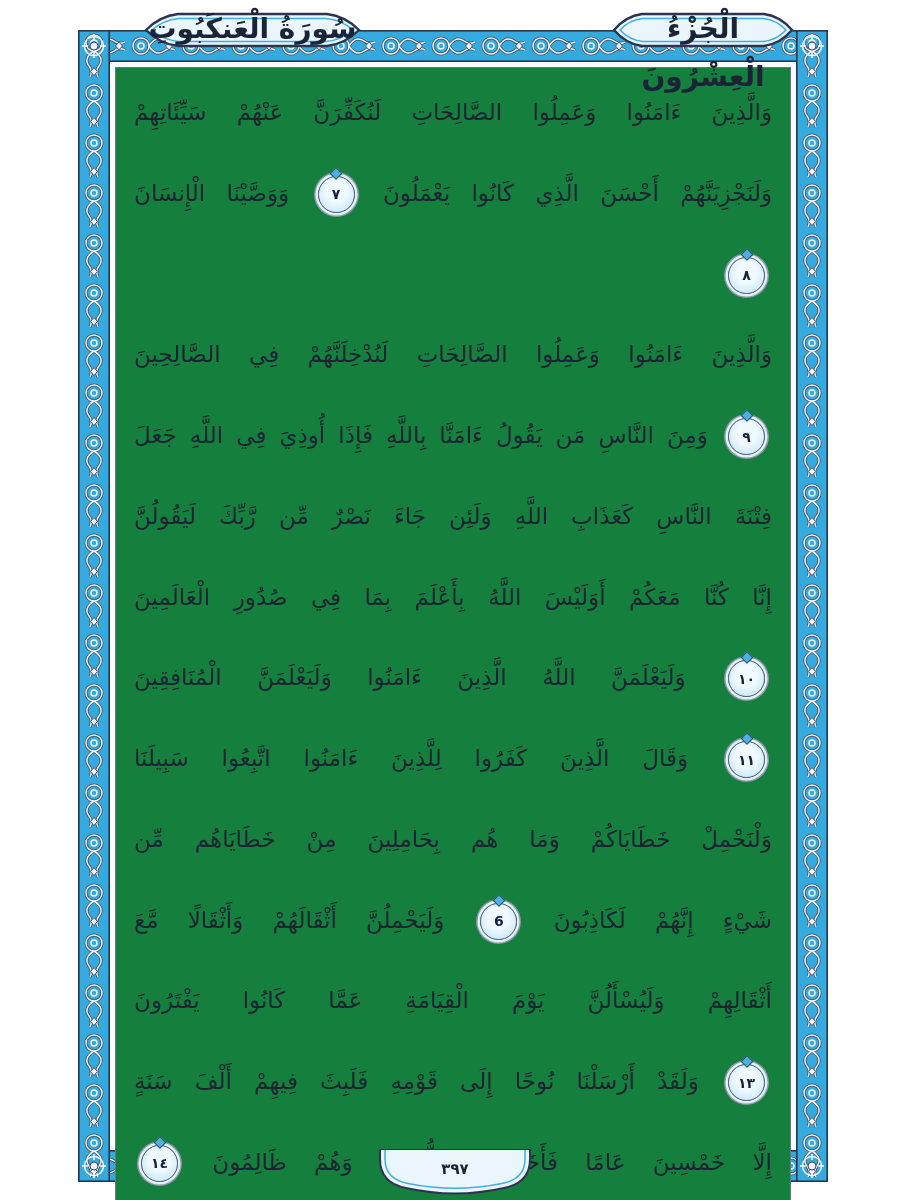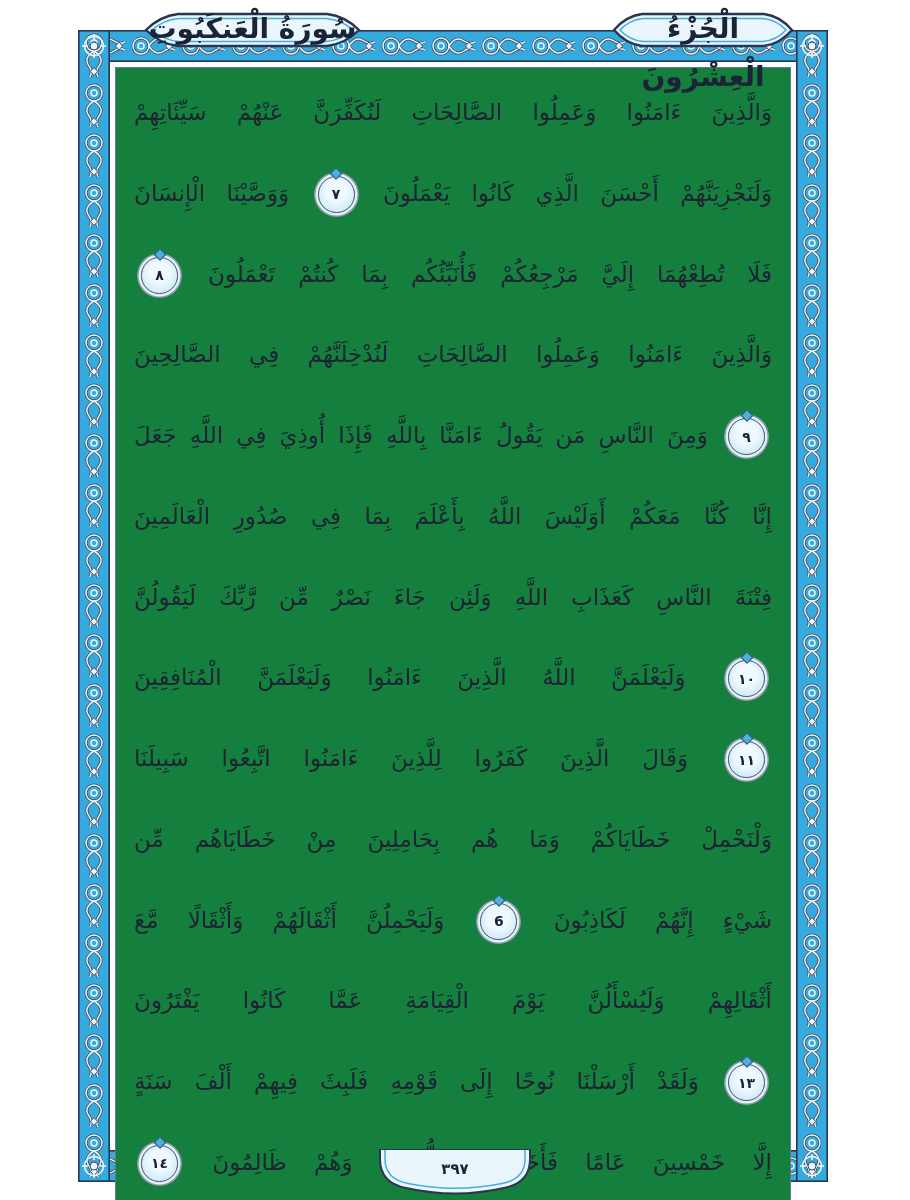--- a/index.html
+++ b/index.html
@@ -154,29 +154,29 @@
   <rect x="0.8" y="0.8" width="30.4" height="1150.4" fill="none" stroke="#2b3550" stroke-width="1.6"></rect>
 </svg>
 
 <div class="gap-frame"></div>
 <div class="inner-field">
   <div class="text-column">
       <div class="line"><span class="ayah-text">وَالَّذِينَ ءَامَنُوا وَعَمِلُوا الصَّالِحَاتِ لَنُكَفِّرَنَّ عَنْهُمْ سَيِّئَاتِهِمْ</span> </div>
       <div class="line"><span class="ayah-text">وَلَنَجْزِيَنَّهُمْ أَحْسَنَ الَّذِي كَانُوا يَعْمَلُونَ</span> <span class="ayah-marker">
           <span class="ayah-num">٧</span>
         </span> <span class="ayah-text">وَوَصَّيْنَا الْإِنسَانَ</span> </div>
-      <div class="line"><span class="ayah-text">فَلَا تُطِعْهُمَا إِلَيَّ مَرْجِعُكُمْ فَأُنَبِّئُكُم بِمَا كُنتُمْ تَعْمَلُونَ</span> <span class="ayah-marker">
+      <div class="line"> <span class="ayah-marker">
           <span class="ayah-num">٨</span>
         </span> </div>
       <div class="line"><span class="ayah-text">وَالَّذِينَ ءَامَنُوا وَعَمِلُوا الصَّالِحَاتِ لَنُدْخِلَنَّهُمْ فِي الصَّالِحِينَ</span> </div>
       <div class="line"><span class="ayah-marker">
           <span class="ayah-num">٩</span>
         </span> <span class="ayah-text">وَمِنَ النَّاسِ مَن يَقُولُ ءَامَنَّا بِاللَّهِ فَإِذَا أُوذِيَ فِي اللَّهِ جَعَلَ</span> </div>
+      <div class="line"><span class="ayah-text">فِتْنَةَ النَّاسِ كَعَذَابِ اللَّهِ وَلَئِن جَاءَ نَصْرٌ مِّن رَّبِّكَ لَيَقُولُنَّ</span> </div>
       <div class="line"><span class="ayah-text">إِنَّا كُنَّا مَعَكُمْ أَوَلَيْسَ اللَّهُ بِأَعْلَمَ بِمَا فِي صُدُورِ الْعَالَمِينَ</span> </div>
-      <div class="line"><span class="ayah-text">فِتْنَةَ النَّاسِ كَعَذَابِ اللَّهِ وَلَئِن جَاءَ نَصْرٌ مِّن رَّبِّكَ لَيَقُولُنَّ</span> </div>
       <div class="line"><span class="ayah-marker">
           <span class="ayah-num">١٠</span>
         </span> <span class="ayah-text">وَلَيَعْلَمَنَّ اللَّهُ الَّذِينَ ءَامَنُوا وَلَيَعْلَمَنَّ الْمُنَافِقِينَ</span> </div>
       <div class="line"><span class="ayah-marker">
           <span class="ayah-num">١١</span>
         </span> <span class="ayah-text">وَقَالَ الَّذِينَ كَفَرُوا لِلَّذِينَ ءَامَنُوا اتَّبِعُوا سَبِيلَنَا</span> </div>
       <div class="line"><span class="ayah-text">وَلْنَحْمِلْ خَطَايَاكُمْ وَمَا هُم بِحَامِلِينَ مِنْ خَطَايَاهُم مِّن</span> </div>
       <div class="line"><span class="ayah-text">شَيْءٍ إِنَّهُمْ لَكَاذِبُونَ</span> <span class="ayah-marker">
           <span class="ayah-num">6</span>
         </span> <span class="ayah-text">وَلَيَحْمِلُنَّ أَثْقَالَهُمْ وَأَثْقَالًا مَّعَ</span> </div>

